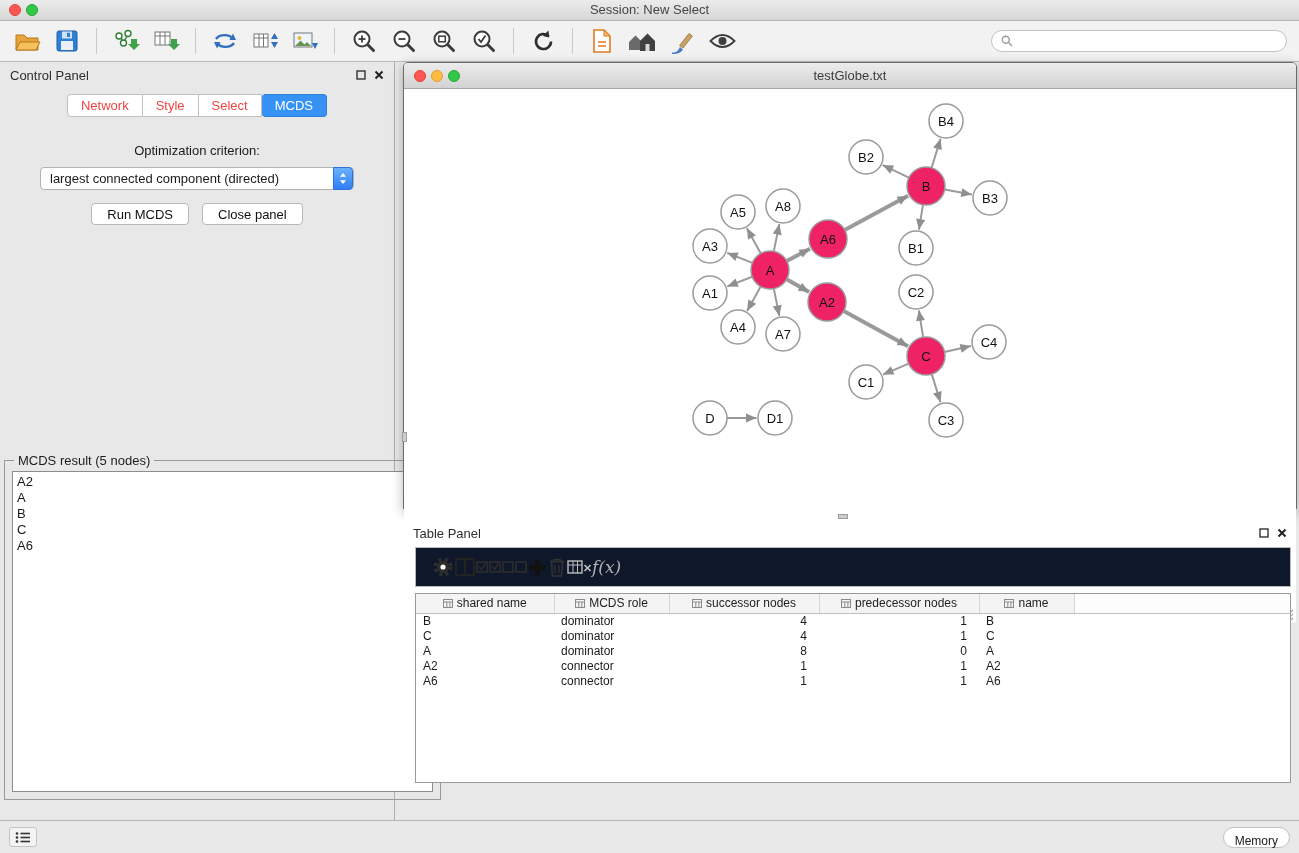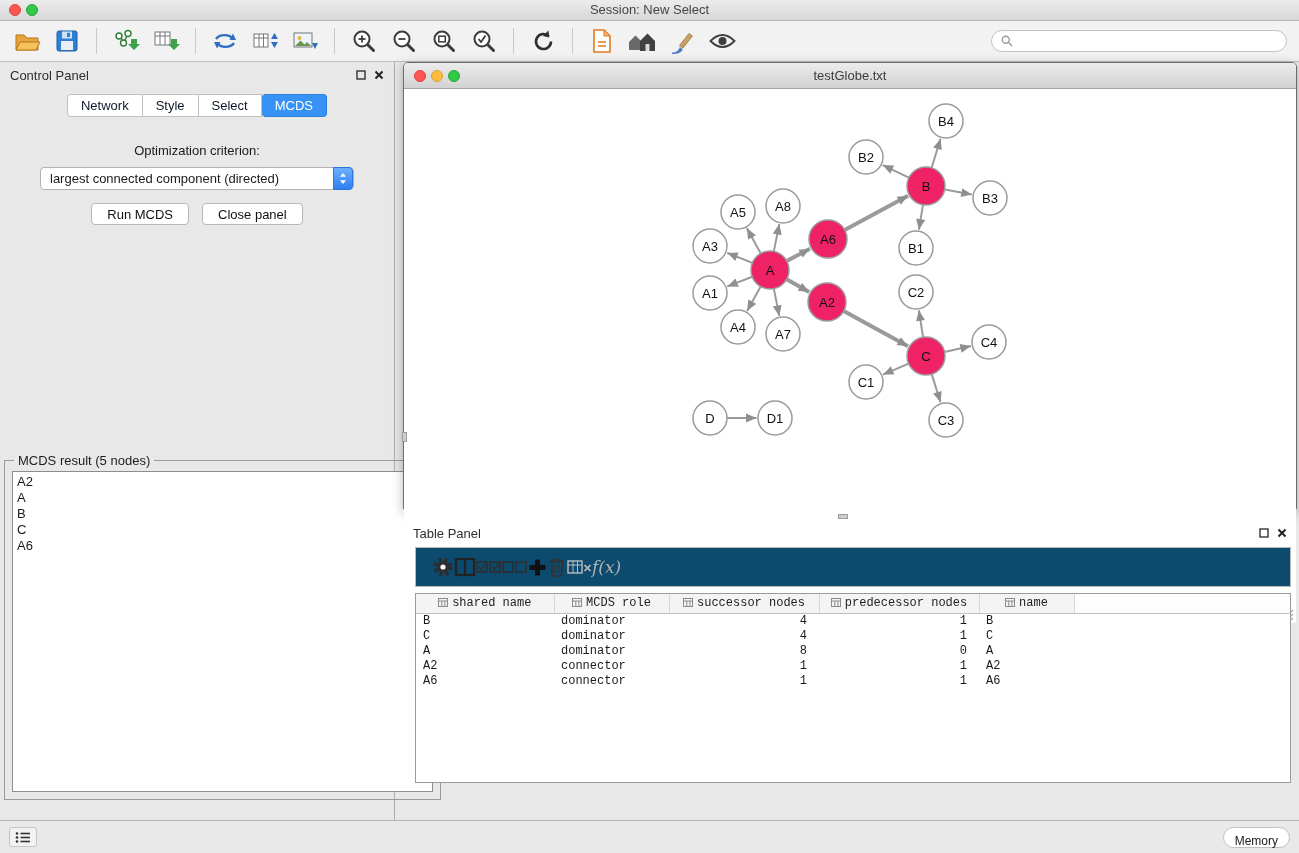--- a/index.html
+++ b/index.html
@@ -26,21 +26,21 @@
 
   
   .panel-header { position:relative; height:26px; display:flex; align-items:center; padding:0 10px; font-size:13px; color:#2e2e2e; }
   .ph-icon { position:absolute; top:8px; width:10px; height:10px; display:flex; align-items:center; justify-content:center; }
   .ph-float { right:28px; } .ph-close { right:10px; }
 
   
   .control-panel { position:absolute; left:0; top:62px; width:395px; height:758px;
     background:#e8e8e8; border-right:1px solid #aeaeae; }
   .cp-tabs { display:flex; justify-content:center; margin-top:6px; }
-  .cp-tab { background:#fff; border:1px solid #c0c0c0; border-left:none; padding:3px 13px; font-size:13px; color:#0f172a; }
+  .cp-tab { background:#fff; border:1px solid #c0c0c0; border-left:none; padding:3px 13px; font-size:13px; color:#ef4444; }
   .cp-tab:first-child { border-left:1px solid #c0c0c0; border-radius:4px 0 0 4px; }
   .cp-tab:last-child { border-radius:0 4px 4px 0; }
   .cp-tab.active { background:#3693f5; border-color:#2d7fdb; color:#fff; border-radius:4px; }
   .opt-label { text-align:center; margin-top:26px; font-size:13px; }
   .dropdown { position:relative; margin:9px auto 0 auto; width:314px; height:23px; background:#fff;
     border:1px solid #b2b2b2; border-radius:4px; display:flex; align-items:center; padding-left:9px; font-size:13px; }
   .dd-stepper { position:absolute; right:0; top:-1px; width:20px; height:23px; border-radius:0 4px 4px 0;
     background:linear-gradient(#6cb1fc,#2f7ef5); border:1px solid #2d74dd; display:flex; align-items:center; justify-content:center; }
   .cp-buttons { display:flex; justify-content:center; gap:13px; margin-top:13px; }
   .cp-buttons button { height:22px; padding:0 15px; background:#fff; border:1px solid #b8b8b8; border-radius:4px;
@@ -64,26 +64,26 @@
   .nw-tl.red { left:10px; background:#fc5753; border:1px solid #df3e38; }
   .nw-tl.yellow { left:27px; background:#fdbc40; border:1px solid #de9f34; }
   .nw-tl.green { left:44px; background:#33c748; border:1px solid #27aa35; }
   .nw-canvas { position:relative; width:892px; height:534px; background:#fff; overflow:hidden; border-radius:0 0 2px 2px; }
   .gnode-label { font-family:"Liberation Sans", sans-serif; font-size:13px; fill:#111; text-anchor:middle; }
   .resize-grip { position:absolute; right:2px; bottom:2px; }
   .mini-grip { position:absolute; background:#cdcdcd; border:1px solid #9e9e9e; }
 
   
   .table-panel { position:absolute; left:8px; top:458px; width:894px; height:296px; }
-  .tp-toolbar { margin:1px 6px 0 12px; height:40px; background:#0c4a6e; border:1px solid #b8b8b8;
+  .tp-toolbar { margin:1px 6px 0 12px; height:40px; background:#0f172a; border:1px solid #b8b8b8;
     display:flex; align-items:center; padding:0 16px; }
   .tp-btn { display:flex; align-items:center; justify-content:center; }
   .fx { font-family:"DejaVu Serif", serif; font-style:italic; font-size:17px; color:#b3b3b3; }
   .tp-table-wrap { margin:6px 6px 0 12px; height:190px; border:1px solid #9a9a9a; background:#fff; overflow:hidden; }
-  table.tp-table { width:100%; border-collapse:collapse; table-layout:fixed;font-family:Liberation Mono, monospace; }
+  table.tp-table { width:100%; border-collapse:collapse; table-layout:fixed; }
   .tp-table th { height:19px; background:#f4f4f4; border-right:1px solid #d6d6d6; border-bottom:1px solid #bfbfbf;
     font-weight:normal; font-size:12px; color:#222; text-align:center; }
   .tp-table th.filler { background:#fdfdfd; border-right:none; }
   .tp-table th span { margin-left:4px; }
   .tp-table th:nth-child(1){ width:138px; } .tp-table th:nth-child(2){ width:115px; }
   .tp-table th:nth-child(3){ width:150px; } .tp-table th:nth-child(4){ width:160px; }
   .tp-table th:nth-child(5){ width:95px; }
   .tp-table td { height:15px; font-size:12px; padding:0 7px; white-space:nowrap; overflow:hidden; }
   .tp-table td.num { text-align:right; padding-right:12px; }
   .tp-tabs { display:flex; justify-content:center; margin-top:8px; }

